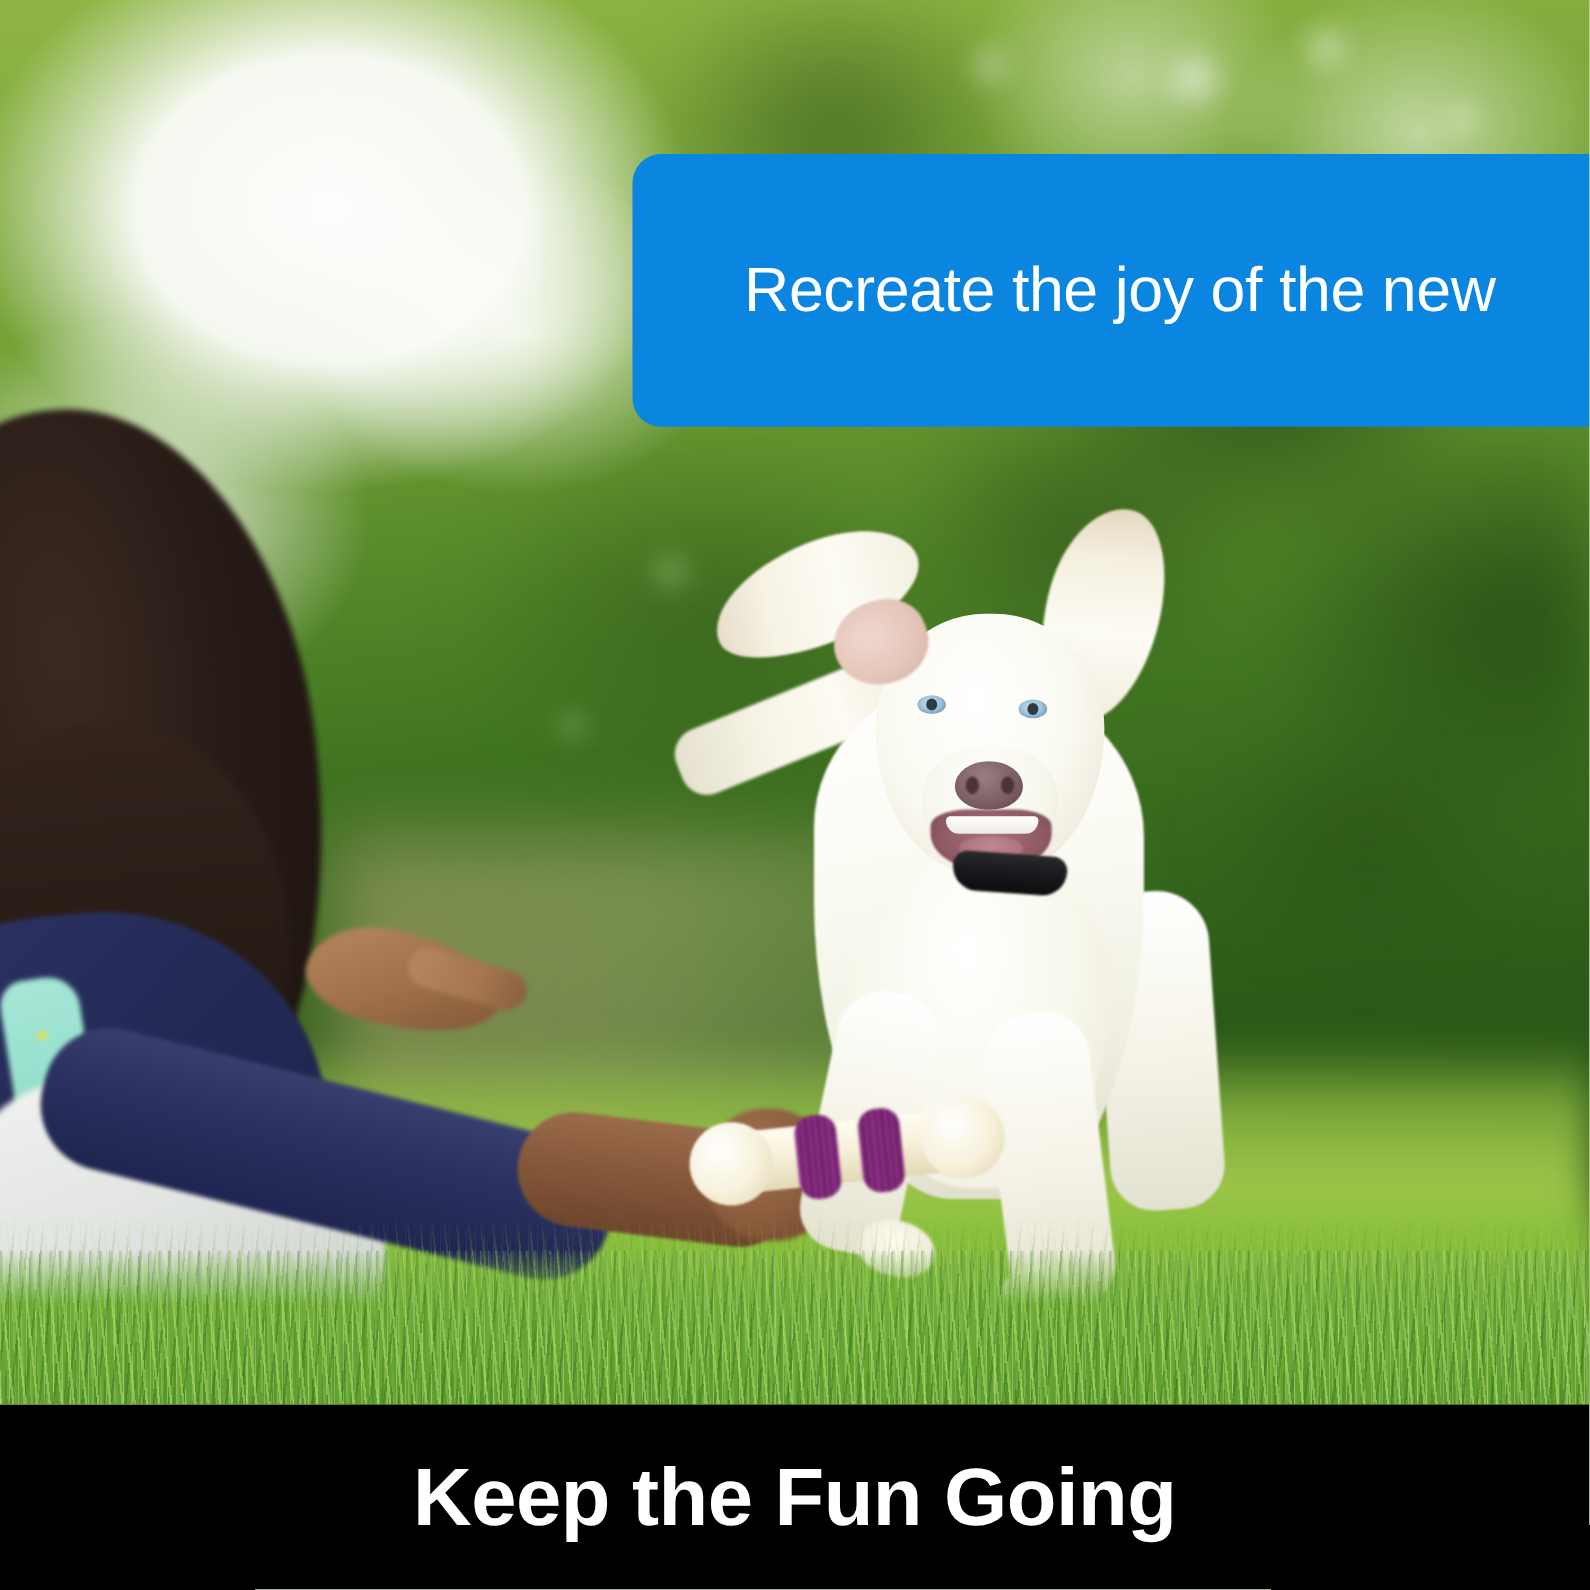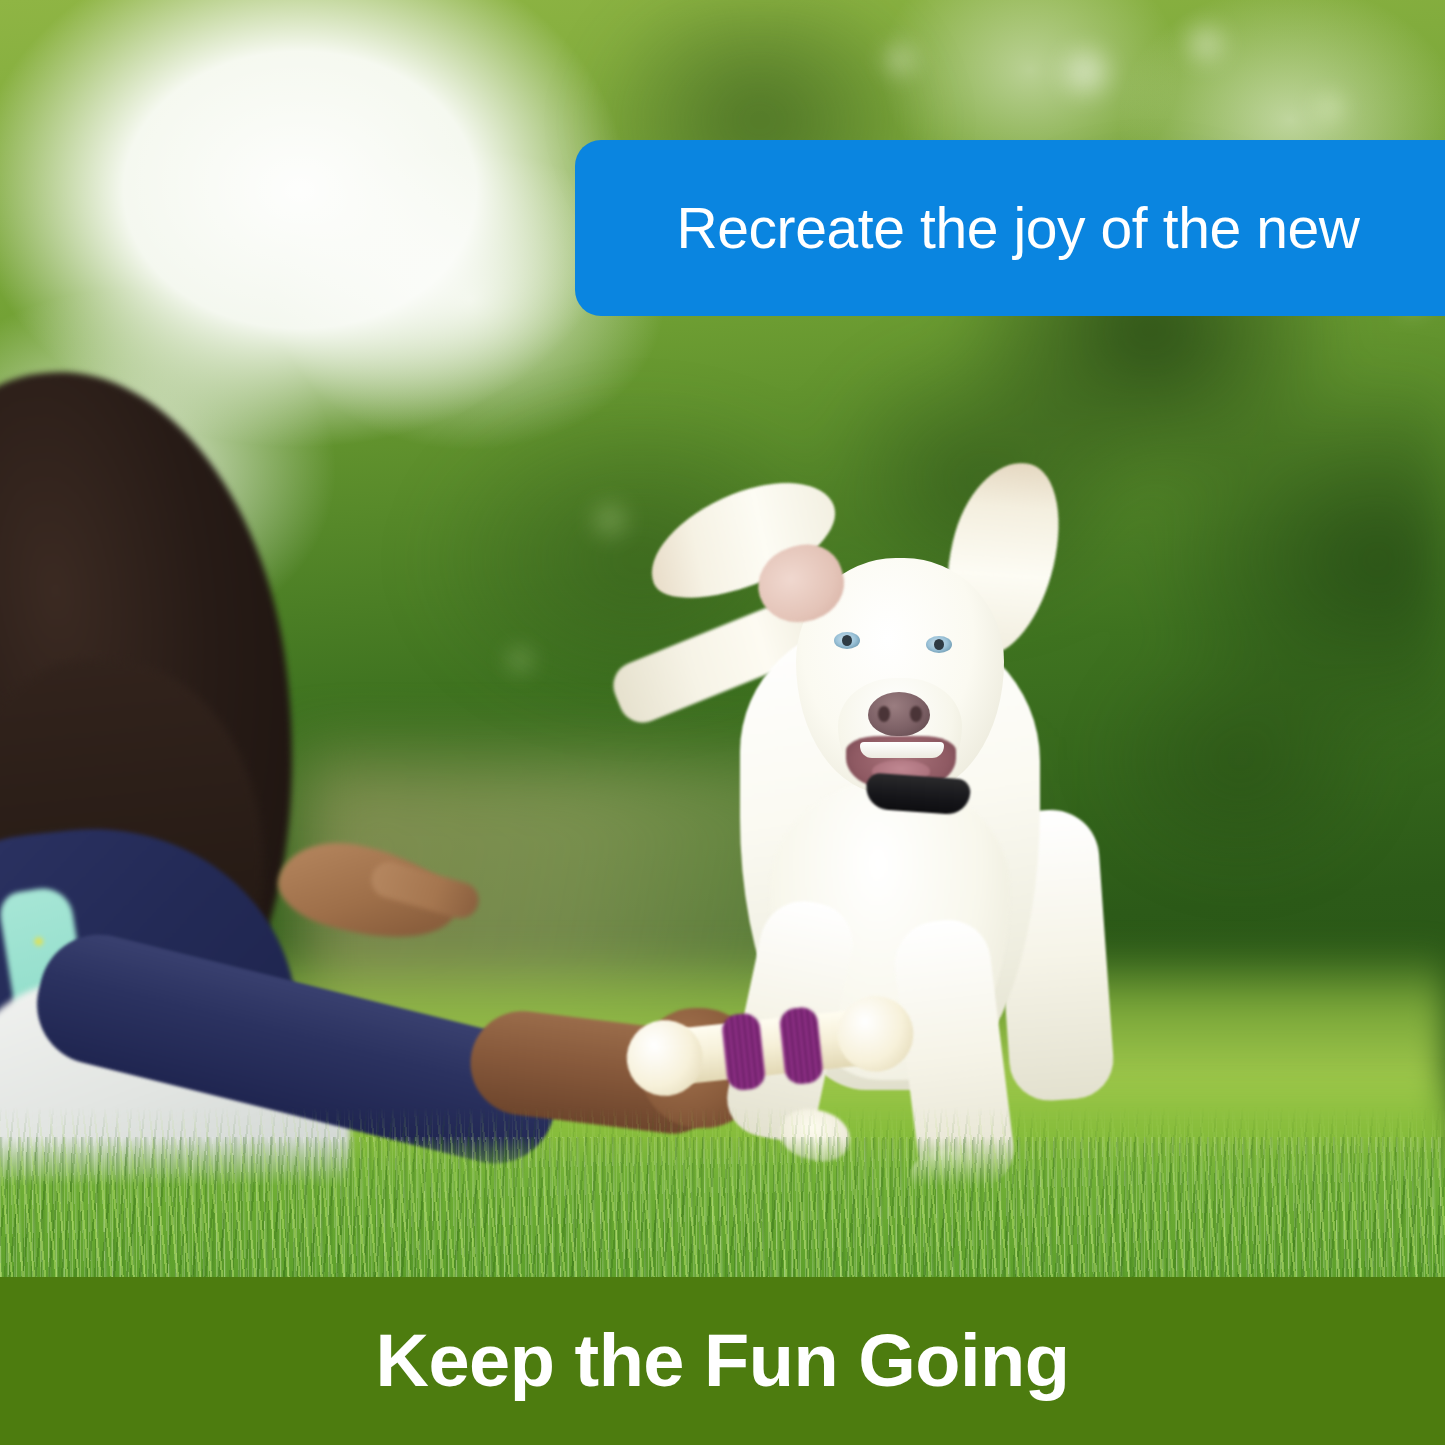--- a/index.html
+++ b/index.html
@@ -382,21 +382,21 @@
     background: linear-gradient(96deg, #e5e0cc 0%, #f6f3e6 38%, #fdfbf2 72%, #f1eee0 100%);
     border-radius: 34px 44px 44px 34px;
     transform: rotate(-22deg);
     filter: blur(1.4px);
   }
 
   
   .callout {
     position: absolute;
     left: 575px; top: 140px;
-    width: 870px; height: 176px;
+    width: 870px; height: 248px;
     background: #0a85e0;
     border-radius: 26px 0 0 26px;
     display: flex;
     flex-direction: column;
     align-items: center;
     justify-content: center;
     padding: 0 36px 0 52px;
   }
   .callout-line {
     color: #ffffff;
@@ -407,21 +407,21 @@
     letter-spacing: -0.4px;
     text-align: center;
     white-space: nowrap;
   }
 
   
   .banner {
     position: absolute;
     left: 0; top: 1277px;
     width: 1445px; height: 168px;
-    background: #4d7c0f;
+    background: #000000;
     display: flex;
     align-items: center;
     justify-content: center;
   }
   .banner-title {
     color: #ffffff;
     font-family: "Liberation Sans Narrow", "Liberation Sans", "DejaVu Sans", sans-serif;
     font-size: 74px;
     font-weight: 700;
     letter-spacing: -0.5px;

